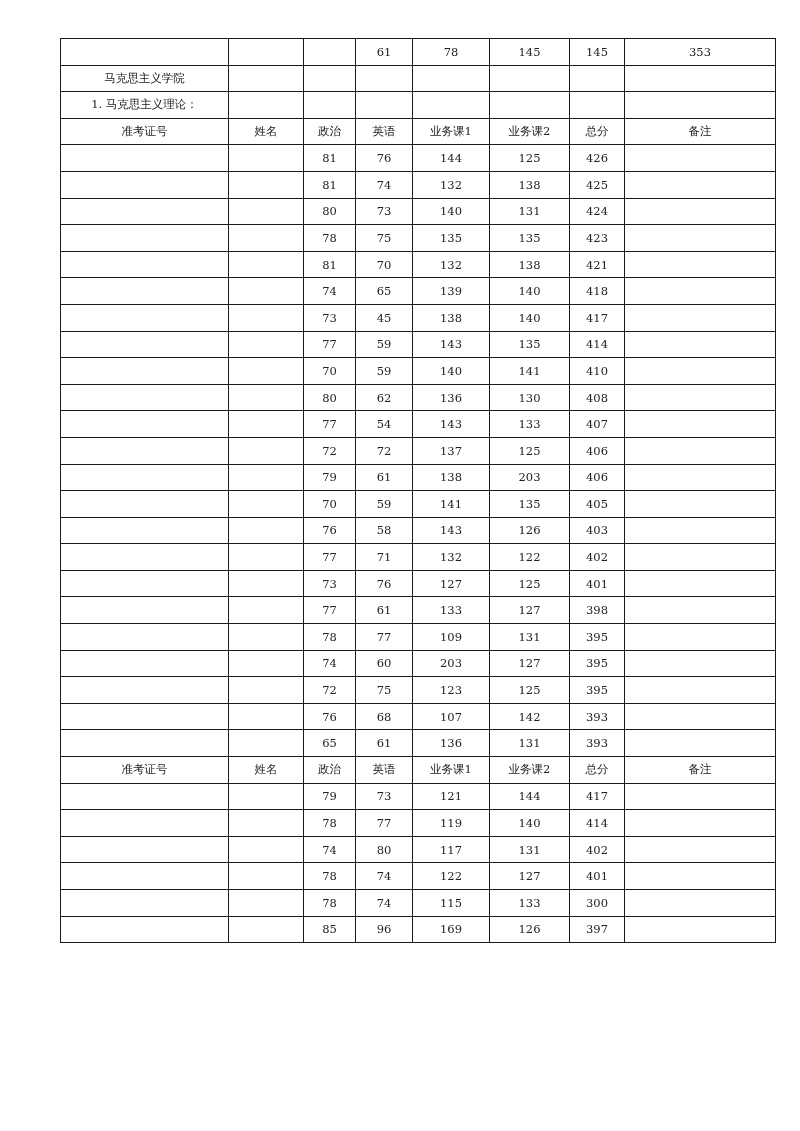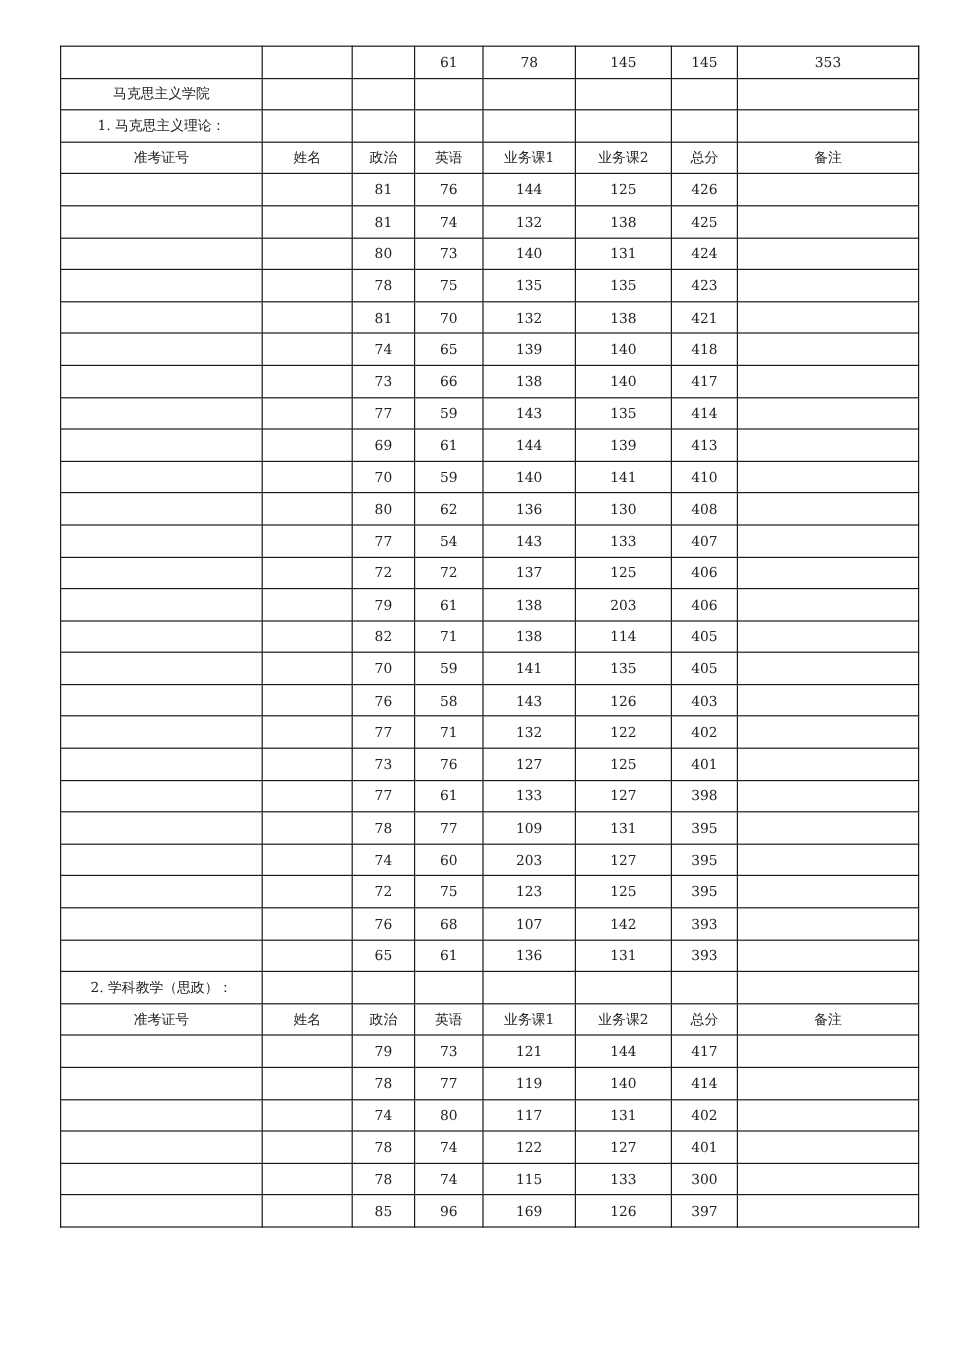--- a/index.html
+++ b/index.html
@@ -1,17 +1,17 @@
 <!DOCTYPE html>
 <html><head>
 <meta charset="utf-8">
 <style>
   html, body { margin:0; padding:0; background:#ffffff; }
   body { width:800px; height:1131px; position:relative; font-family:"DejaVu Serif", "Liberation Serif", serif; color:#222; }
-  table.sheet { position:absolute; left:50px; top:38px; border-collapse:collapse; table-layout:fixed; width:715px; }
+  table.sheet { position:absolute; left:60px; top:38px; border-collapse:collapse; table-layout:fixed; width:715px; }
   table.sheet td { border:1.5px solid #1a1a1a; height:25.6px; padding:0; font-size:11.5px; text-align:center; vertical-align:middle; overflow:hidden; white-space:nowrap; }
   td.left { text-align:left; padding-left:6px; }
   td.ind { text-align:left; padding-left:18px; }
   td.mask { border-top-color:#fff; border-bottom-color:#fff; position:relative; }
   td.mask-left { border-right-color:#fff; }
   td.mask-mid { border-left-color:#fff; border-right-color:#fff; }
   td.mask-right { border-left-color:#fff; }
 </style>
 </head>
 <body>
@@ -126,44 +126,34 @@
         <td>65</td>
         <td>139</td>
         <td>140</td>
         <td>418</td>
         <td></td>
       </tr>
       <tr>
         <td class="mask mask-left"></td>
         <td class="mask mask-right" colspan="1"></td>
         <td>73</td>
-        <td>66</td>
+        <td>45</td>
         <td>138</td>
         <td>140</td>
         <td>417</td>
         <td></td>
       </tr>
       <tr>
         <td class="mask mask-left"></td>
         <td class="mask mask-right" colspan="1"></td>
         <td>77</td>
         <td>59</td>
         <td>143</td>
         <td>135</td>
         <td>414</td>
-        <td></td>
-      </tr>
-      <tr>
-        <td class="mask mask-left"></td>
-        <td class="mask mask-right" colspan="1"></td>
-        <td>69</td>
-        <td>61</td>
-        <td>144</td>
-        <td>139</td>
-        <td>413</td>
         <td></td>
       </tr>
       <tr>
         <td class="mask mask-left"></td>
         <td class="mask mask-right" colspan="1"></td>
         <td>70</td>
         <td>59</td>
         <td>140</td>
         <td>141</td>
         <td>410</td>
@@ -205,30 +195,20 @@
         <td>79</td>
         <td>61</td>
         <td>138</td>
         <td>203</td>
         <td>406</td>
         <td></td>
       </tr>
       <tr>
         <td class="mask mask-left"></td>
         <td class="mask mask-right" colspan="1"></td>
-        <td>82</td>
-        <td>71</td>
-        <td>138</td>
-        <td>114</td>
-        <td>405</td>
-        <td></td>
-      </tr>
-      <tr>
-        <td class="mask mask-left"></td>
-        <td class="mask mask-right" colspan="1"></td>
         <td>70</td>
         <td>59</td>
         <td>141</td>
         <td>135</td>
         <td>405</td>
         <td></td>
       </tr>
       <tr>
         <td class="mask mask-left"></td>
         <td class="mask mask-right" colspan="1"></td>
@@ -310,30 +290,20 @@
         <td></td>
       </tr>
       <tr>
         <td class="mask mask-left"></td>
         <td class="mask mask-right" colspan="1"></td>
         <td>65</td>
         <td>61</td>
         <td>136</td>
         <td>131</td>
         <td>393</td>
-        <td></td>
-      </tr>
-      <tr>
-        <td class="ind">2. 学科教学（思政）：</td>
-        <td></td>
-        <td></td>
-        <td></td>
-        <td></td>
-        <td></td>
-        <td></td>
         <td></td>
       </tr>
       <tr>
         <td>准考证号</td>
         <td>姓名</td>
         <td>政治</td>
         <td>英语</td>
         <td>业务课1</td>
         <td>业务课2</td>
         <td>总分</td>

